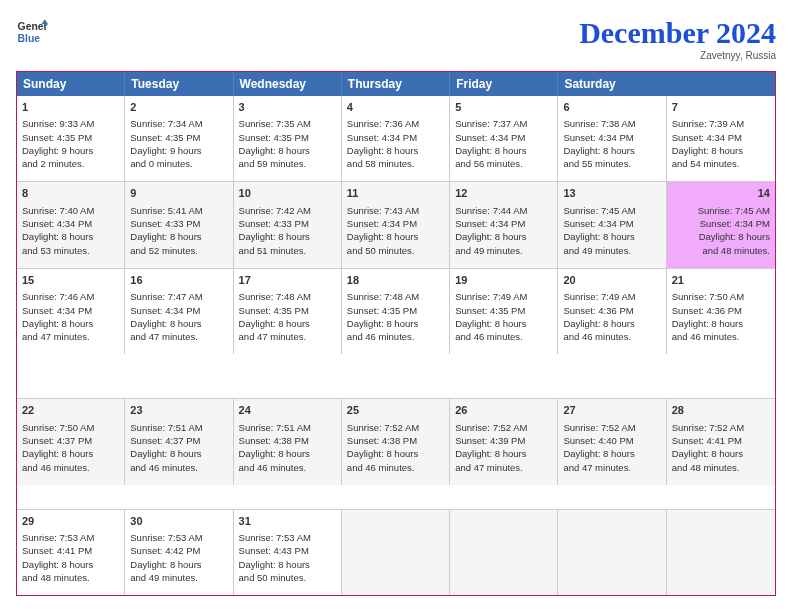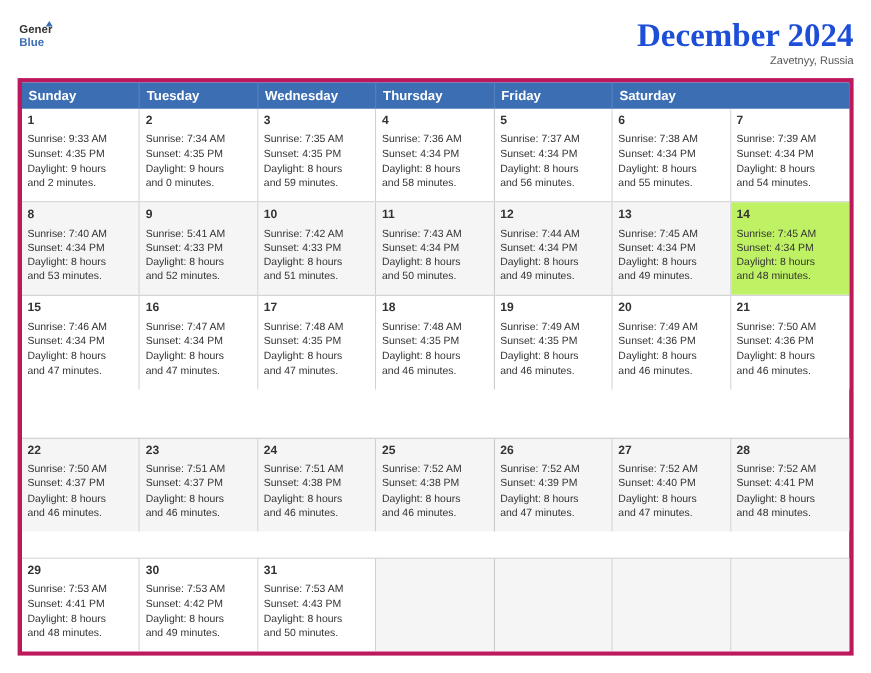--- a/index.html
+++ b/index.html
@@ -42,21 +42,21 @@
       font-family: Liberation Serif, serif;
     }
     .location {
       font-size: 10px;
       color: #555;
     }
     .calendar {
       flex: 1;
       display: flex;
       flex-direction: column;
-      border: 4px solid #be185d;
+      border: 1px solid #be185d;
     }
     .cal-header {
       display: grid;
       grid-template-columns: repeat(7, 1fr);
       background: #3c6eb4;
     }
     .cal-header-cell {
       color: #fff;
       font-size: 12px;
       font-weight: bold;
@@ -133,21 +133,21 @@
           <div class="cal-cell"><span class="day-num">6</span><span>Sunrise: 7:38 AM</span><br><span>Sunset: 4:34 PM</span><br><span>Daylight: 8 hours</span><br><span>and 55 minutes.</span></div>
           <div class="cal-cell"><span class="day-num">7</span><span>Sunrise: 7:39 AM</span><br><span>Sunset: 4:34 PM</span><br><span>Daylight: 8 hours</span><br><span>and 54 minutes.</span></div>
         </div>
         <div class="cal-row" style="background: rgb(245, 245, 245);">
           <div class="cal-cell" style="background: rgb(245, 245, 245);"><span class="day-num">8</span><span>Sunrise: 7:40 AM</span><br><span>Sunset: 4:34 PM</span><br><span>Daylight: 8 hours</span><br><span>and 53 minutes.</span></div>
           <div class="cal-cell" style="background: rgb(245, 245, 245);"><span class="day-num">9</span><span>Sunrise: 5:41 AM</span><br><span>Sunset: 4:33 PM</span><br><span>Daylight: 8 hours</span><br><span>and 52 minutes.</span></div>
           <div class="cal-cell" style="background: rgb(245, 245, 245);"><span class="day-num">10</span><span>Sunrise: 7:42 AM</span><br><span>Sunset: 4:33 PM</span><br><span>Daylight: 8 hours</span><br><span>and 51 minutes.</span></div>
           <div class="cal-cell" style="background: rgb(245, 245, 245);"><span class="day-num">11</span><span>Sunrise: 7:43 AM</span><br><span>Sunset: 4:34 PM</span><br><span>Daylight: 8 hours</span><br><span>and 50 minutes.</span></div>
           <div class="cal-cell" style="background: rgb(245, 245, 245);"><span class="day-num">12</span><span>Sunrise: 7:44 AM</span><br><span>Sunset: 4:34 PM</span><br><span>Daylight: 8 hours</span><br><span>and 49 minutes.</span></div>
           <div class="cal-cell" style="background: rgb(245, 245, 245);"><span class="day-num">13</span><span>Sunrise: 7:45 AM</span><br><span>Sunset: 4:34 PM</span><br><span>Daylight: 8 hours</span><br><span>and 49 minutes.</span></div>
-          <div class="cal-cell" style="background: #bef264;"><span class="day-num">14</span><span>Sunrise: 7:45 AM</span><br><span>Sunset: 4:34 PM</span><br><span>Daylight: 8 hours</span><br><span>and 48 minutes.</span></div>
+          <div class="cal-cell" style="background: #f0abfc; text-align: right;"><span class="day-num">14</span><span>Sunrise: 7:45 AM</span><br><span>Sunset: 4:34 PM</span><br><span>Daylight: 8 hours</span><br><span>and 48 minutes.</span></div>
         </div>
         <div class="cal-row" style="background: rgb(255, 255, 255);">
           <div class="cal-cell"><span class="day-num">15</span><span>Sunrise: 7:46 AM</span><br><span>Sunset: 4:34 PM</span><br><span>Daylight: 8 hours</span><br><span>and 47 minutes.</span></div>
           <div class="cal-cell"><span class="day-num">16</span><span>Sunrise: 7:47 AM</span><br><span>Sunset: 4:34 PM</span><br><span>Daylight: 8 hours</span><br><span>and 47 minutes.</span></div>
           <div class="cal-cell"><span class="day-num">17</span><span>Sunrise: 7:48 AM</span><br><span>Sunset: 4:35 PM</span><br><span>Daylight: 8 hours</span><br><span>and 47 minutes.</span></div>
           <div class="cal-cell"><span class="day-num">18</span><span>Sunrise: 7:48 AM</span><br><span>Sunset: 4:35 PM</span><br><span>Daylight: 8 hours</span><br><span>and 46 minutes.</span></div>
           <div class="cal-cell"><span class="day-num">19</span><span>Sunrise: 7:49 AM</span><br><span>Sunset: 4:35 PM</span><br><span>Daylight: 8 hours</span><br><span>and 46 minutes.</span></div>
           <div class="cal-cell"><span class="day-num">20</span><span>Sunrise: 7:49 AM</span><br><span>Sunset: 4:36 PM</span><br><span>Daylight: 8 hours</span><br><span>and 46 minutes.</span></div>
           <div class="cal-cell"><span class="day-num">21</span><span>Sunrise: 7:50 AM</span><br><span>Sunset: 4:36 PM</span><br><span>Daylight: 8 hours</span><br><span>and 46 minutes.</span></div>
         </div>

